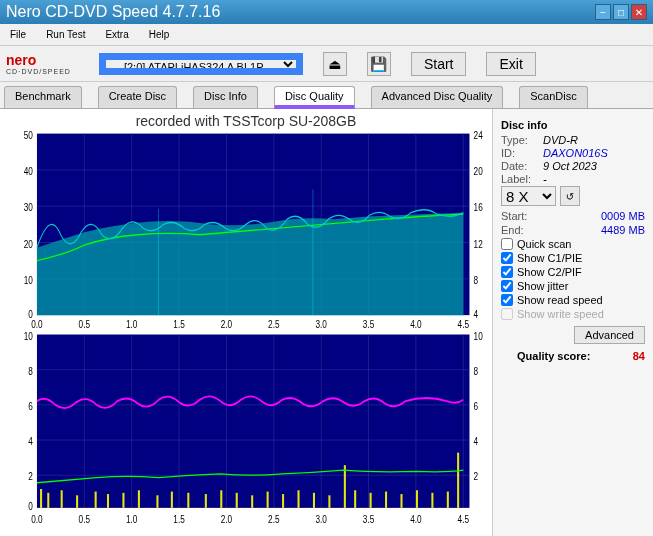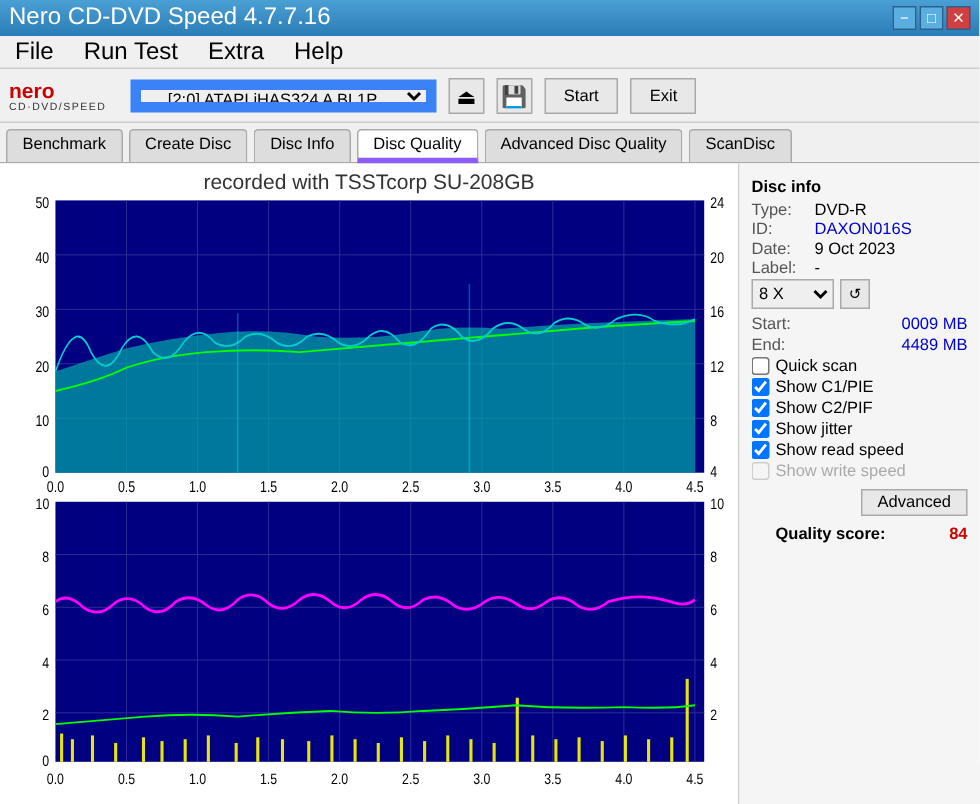--- a/index.html
+++ b/index.html
@@ -35,55 +35,55 @@
     
     .menubar {
       background: #f0f0f0;
       display: flex;
       align-items: center;
       padding: 2px 4px;
       height: 22px;
       border-bottom: 1px solid #ccc;
       gap: 8px;
     }
-    .menubar-item { padding: 2px 6px; cursor: pointer; font-size: 16px; }
+    .menubar-item { padding: 2px 6px; cursor: pointer; font-size: 10px; }
     
     .toolbar {
       background: #f0f0f0;
       display: flex;
       align-items: center;
       padding: 3px 6px;
       height: 36px;
       border-bottom: 1px solid #ccc;
-      gap: 8px;
+      gap: 20px;
     }
     .logo {
       display: flex; flex-direction: column; align-items: flex-start; margin-right: 8px;
     }
     .logo-nero { color: #cc0000; font-weight: bold; font-size: 14px; }
     .logo-sub { font-size: 7px; color: #333; letter-spacing: 1px; }
     .toolbar-select {
       height: 22px; font-size: 11px; border: 7px solid #3b82f6; padding: 0 14px;
       min-width: 200px;
     }
     .toolbar-icon-btn {
       width: 24px; height: 24px; border: 1px solid #aaa; background: #e8e8e8;
       display: flex; align-items: center; justify-content: center; cursor: pointer; font-size: 14px;
     }
     .toolbar-btn {
       height: 24px; padding: 0 12px; border: 1px solid #aaa; background: #e8e8e8;
-      cursor: pointer; font-size: 11px;
+      cursor: pointer; font-size: 14px;
     }
     
     .tabs {
       display: flex;
       padding: 4px 4px 0;
       background: #f0f0f0;
       border-bottom: 1px solid #aaa;
-      gap: 4px;
+      gap: 16px;
     }
     .tab {
       padding: 3px 10px;
       border: 1px solid #aaa;
       border-bottom: none;
       background: #ddd;
       cursor: pointer;
       font-size: 11px;
       border-radius: 3px 3px 0 0;
     }
@@ -127,30 +127,30 @@
       font-weight: bold;
       margin-bottom: 3px;
       margin-top: 4px;
     }
     .disc-info-row {
       display: flex;
       gap: 4px;
       margin-bottom: 1px;
     }
     .disc-info-label { color: #555; min-width: 38px; }
-    .disc-info-value { color: #000; }
+    .disc-info-value { color: #000; font-style: italic; }
     .disc-info-value.blue { color: #0000cc; }
     .settings-row {
       display: flex;
       align-items: center;
       gap: 4px;
       margin-bottom: 4px;
     }
     .settings-select {
-      width: 55px; height: 20px; font-size: 11px; border: 1px solid #aaa;
+      width: 55px; height: 20px; font-size: 15px; border: 1px solid #aaa;
     }
     .settings-icon-btn {
       width: 20px; height: 20px; border: 1px solid #aaa; background: #e8e8e8;
       display: flex; align-items: center; justify-content: center; cursor: pointer; font-size: 10px;
     }
     .mb-row {
       display: flex;
       justify-content: space-between;
       margin-bottom: 2px;
     }

